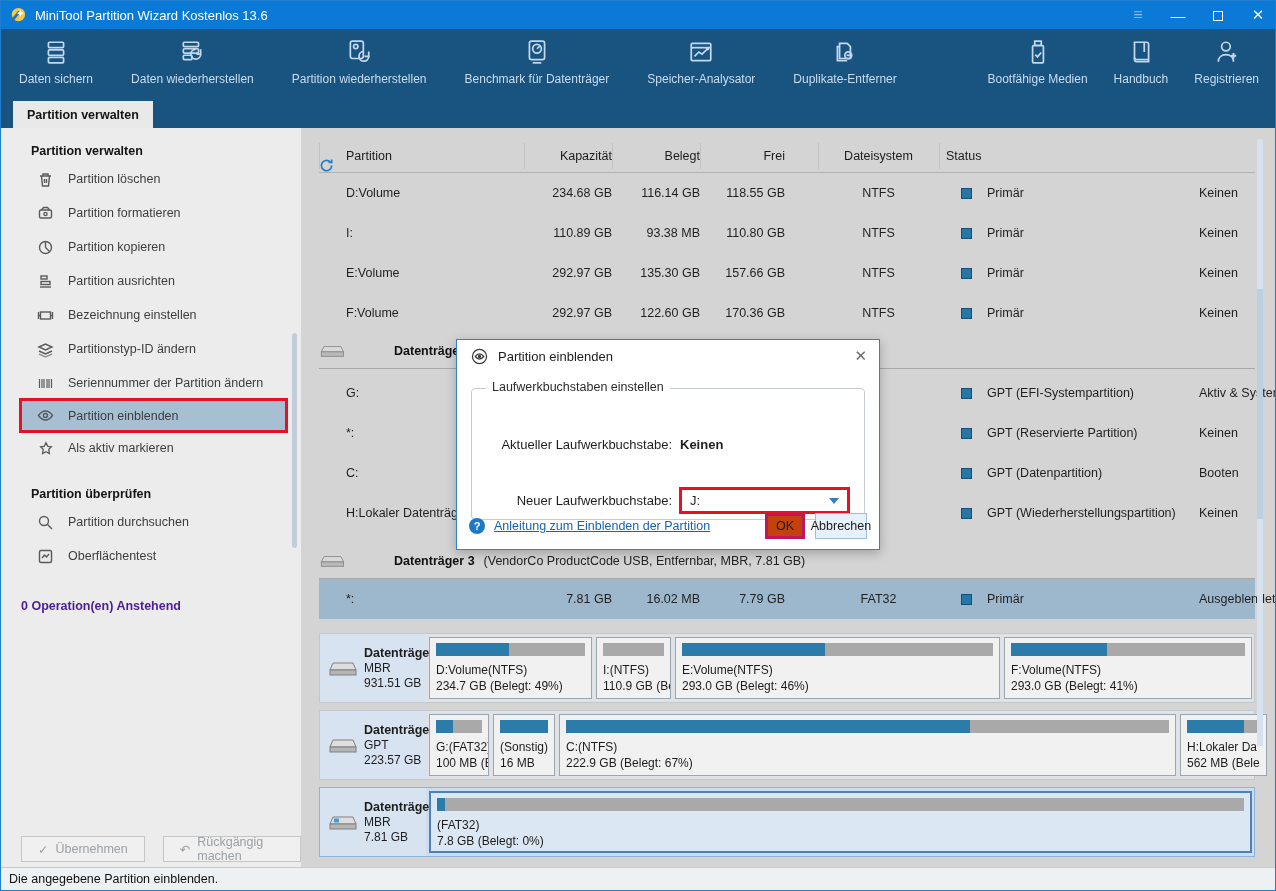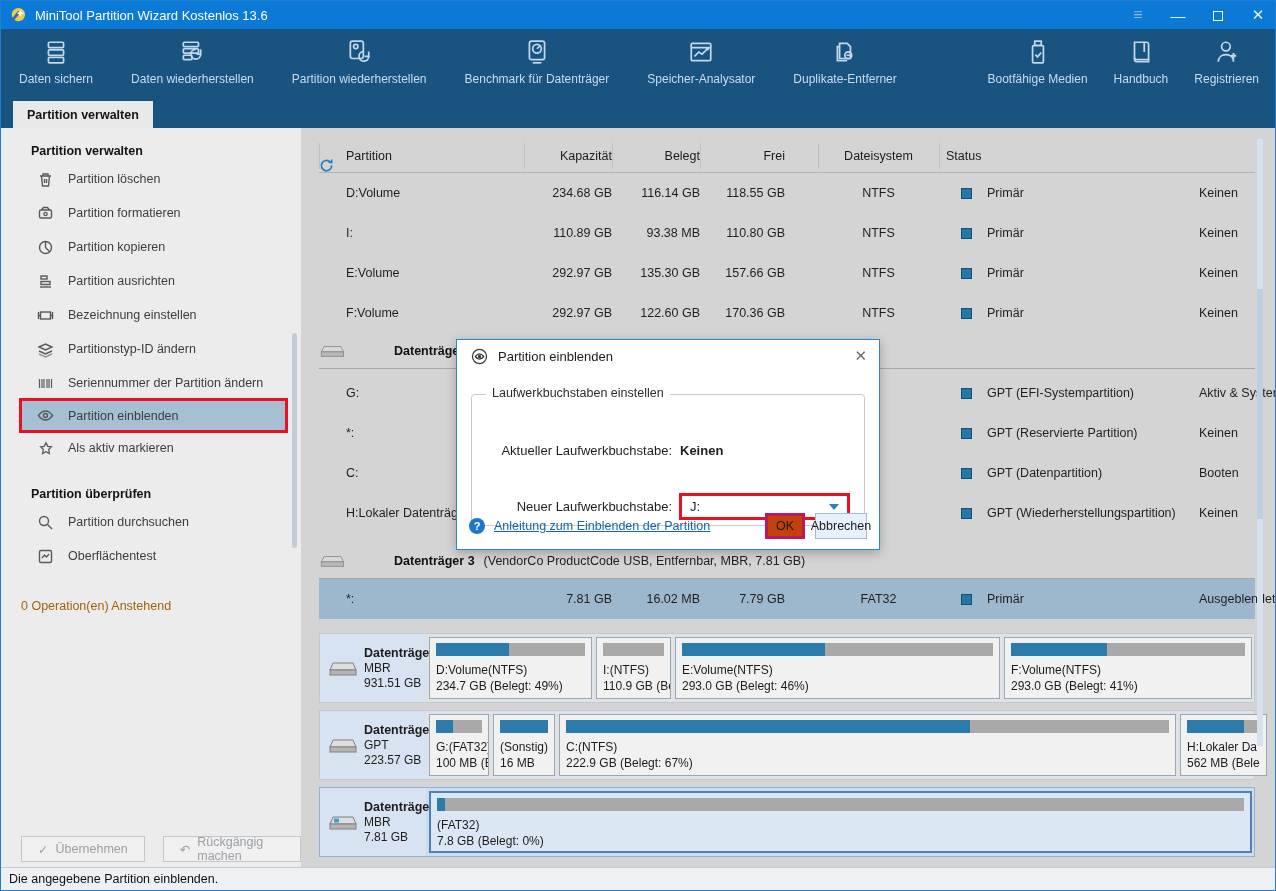--- a/index.html
+++ b/index.html
@@ -28,21 +28,21 @@
   .tabstrip { position:absolute; left:0; top:100px; width:100%; height:27px; background:#195380; }
   .tab-active { position:absolute; left:12px; top:0; height:27px; padding:0 14px; background:#e9e9e9; color:#151515; font-weight:bold; font-size:12.5px; display:flex; align-items:center; }
 
   
   .bodyarea { position:absolute; left:0; top:127px; width:100%; height:741px; display:flex; }
   .sidebar { position:relative; width:300px; height:100%; background:#ececec; flex:none; }
   .sb-header { font-weight:bold; font-size:12.5px; color:#141414; margin:16px 0 4px 30px; }
   .sb-item { position:relative; display:flex; align-items:center; height:34px; padding-left:36px; gap:14px; color:#3d3d3d; font-size:12.5px; cursor:pointer; }
   .sb-item svg { width:17px; height:17px; stroke:#5a5a5a; fill:none; stroke-width:1.4; flex:none; }
   .sb-item.selected { background:#a7bfd3; margin:0 15px 0 20px; padding-left:16px; height:31px; outline:3px solid #e81123; outline-offset:-1px; }
-  .sb-pending { font-weight:normal; font-size:12.5px; color:#a16207; margin:26px 0 0 20px; }
+  .sb-pending { font-weight:bold; font-size:12.5px; color:#4c1d95; margin:26px 0 0 20px; }
   .sb-scroll { position:absolute; right:4px; top:205px; width:5px; height:215px; background:#c2cdd8; border-radius:3px; }
 
   .main { position:relative; flex:1; height:100%; background:#d4d4d4; }
 
   
   .tgrid { display:grid; grid-template-columns:205px 88px 88px 85px 154px 253px 1fr; align-items:center; }
   .thead { position:absolute; left:18px; right:20px; top:11px; height:34px; font-size:12.5px; color:#1c1c1c; border-bottom:1px solid #b3b3b3; }
   .thead .hc { position:relative; height:34px; display:flex; align-items:center; }
   .thead .hc:not(:first-child)::before { content:""; position:absolute; left:0; top:4px; bottom:4px; width:1px; background:#c2c2c2; }
   .refresh { position:absolute; left:0; top:19px; width:15px; height:15px; cursor:pointer; }
@@ -81,21 +81,21 @@
   
   .footer-btns { position:absolute; left:20px; bottom:7px; display:flex; gap:18px; }
   .fbtn { height:26px; padding:0 16px; background:#f0f0f0; border:1px solid #c6c6c6; color:#9aa0a6; font-size:12.5px; display:flex; align-items:center; gap:7px; }
   .statusbar { position:absolute; left:0; bottom:0; width:100%; height:23px; background:#eef1f4; border-top:1px solid #c9c9c9; display:flex; align-items:center; padding-left:8px; font-size:12.5px; color:#111; }
 
   
   .dialog { position:absolute; left:455px; top:338px; width:424px; height:211px; background:#fff; border:1px solid #2e84c9; box-shadow:0 3px 10px rgba(0,0,0,.25); z-index:50; }
   .dlg-title { height:32px; display:flex; align-items:center; padding:0 12px 0 14px; gap:10px; font-size:13px; color:#1c1c1c; }
   .dlg-title svg { width:17px; height:17px; stroke:#3a3a3a; fill:none; stroke-width:1.3; }
   .dlg-close { margin-left:auto; color:#6a6a6a; font-size:15px; cursor:pointer; }
-  .groupbox { position:absolute; left:14px; right:14px; top:54px; height:132px; border:1px solid #c6cbd0; border-radius:4px;padding-left:44px; }
+  .groupbox { position:absolute; left:14px; right:14px; top:48px; height:132px; border:1px solid #c6cbd0; border-radius:4px;padding-left:44px; }
   .gb-legend { position:absolute; top:-9px; left:14px; background:#fff; padding:0 6px; font-size:12.5px; color:#2b2b2b; }
   .dlg-row { position:absolute; left:0; right:14px; display:flex; align-items:center; }
   .dlg-row .lab { width:200px; text-align:right; flex:none; }
   .dlg-row1 { top:48px; }
   .dlg-row1 .val { font-weight:bold; margin-left:8px; }
   .dlg-row2 { top:98px; }
   .combo { margin-left:7px; width:186px; height:27px; background:#fff; border:3px solid #e81123; display:flex; align-items:center; padding:0 8px; cursor:pointer; }
   .combo .caret { margin-left:auto; width:0; height:0; border-left:5px solid transparent; border-right:5px solid transparent; border-top:6px solid #2f7fc1; }
   .dlg-footer { position:absolute; left:12px; right:12px; bottom:10px; height:27px; display:flex; align-items:center; }
   .help-circle { width:16px; height:16px; border-radius:50%; background:#1d78c8; color:#fff; font-size:11px; font-weight:bold; display:flex; align-items:center; justify-content:center; flex:none; }

